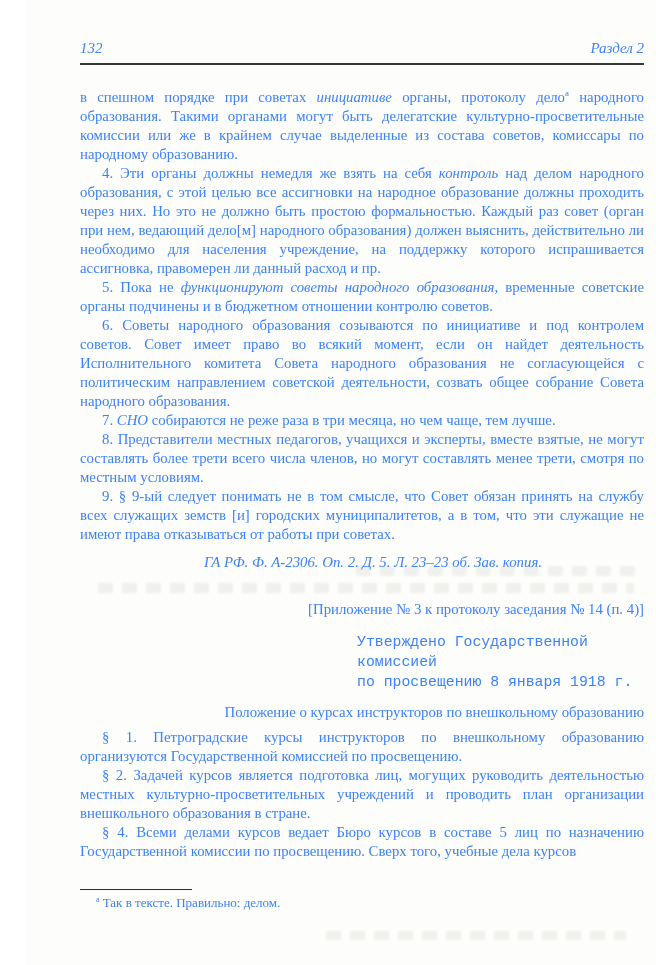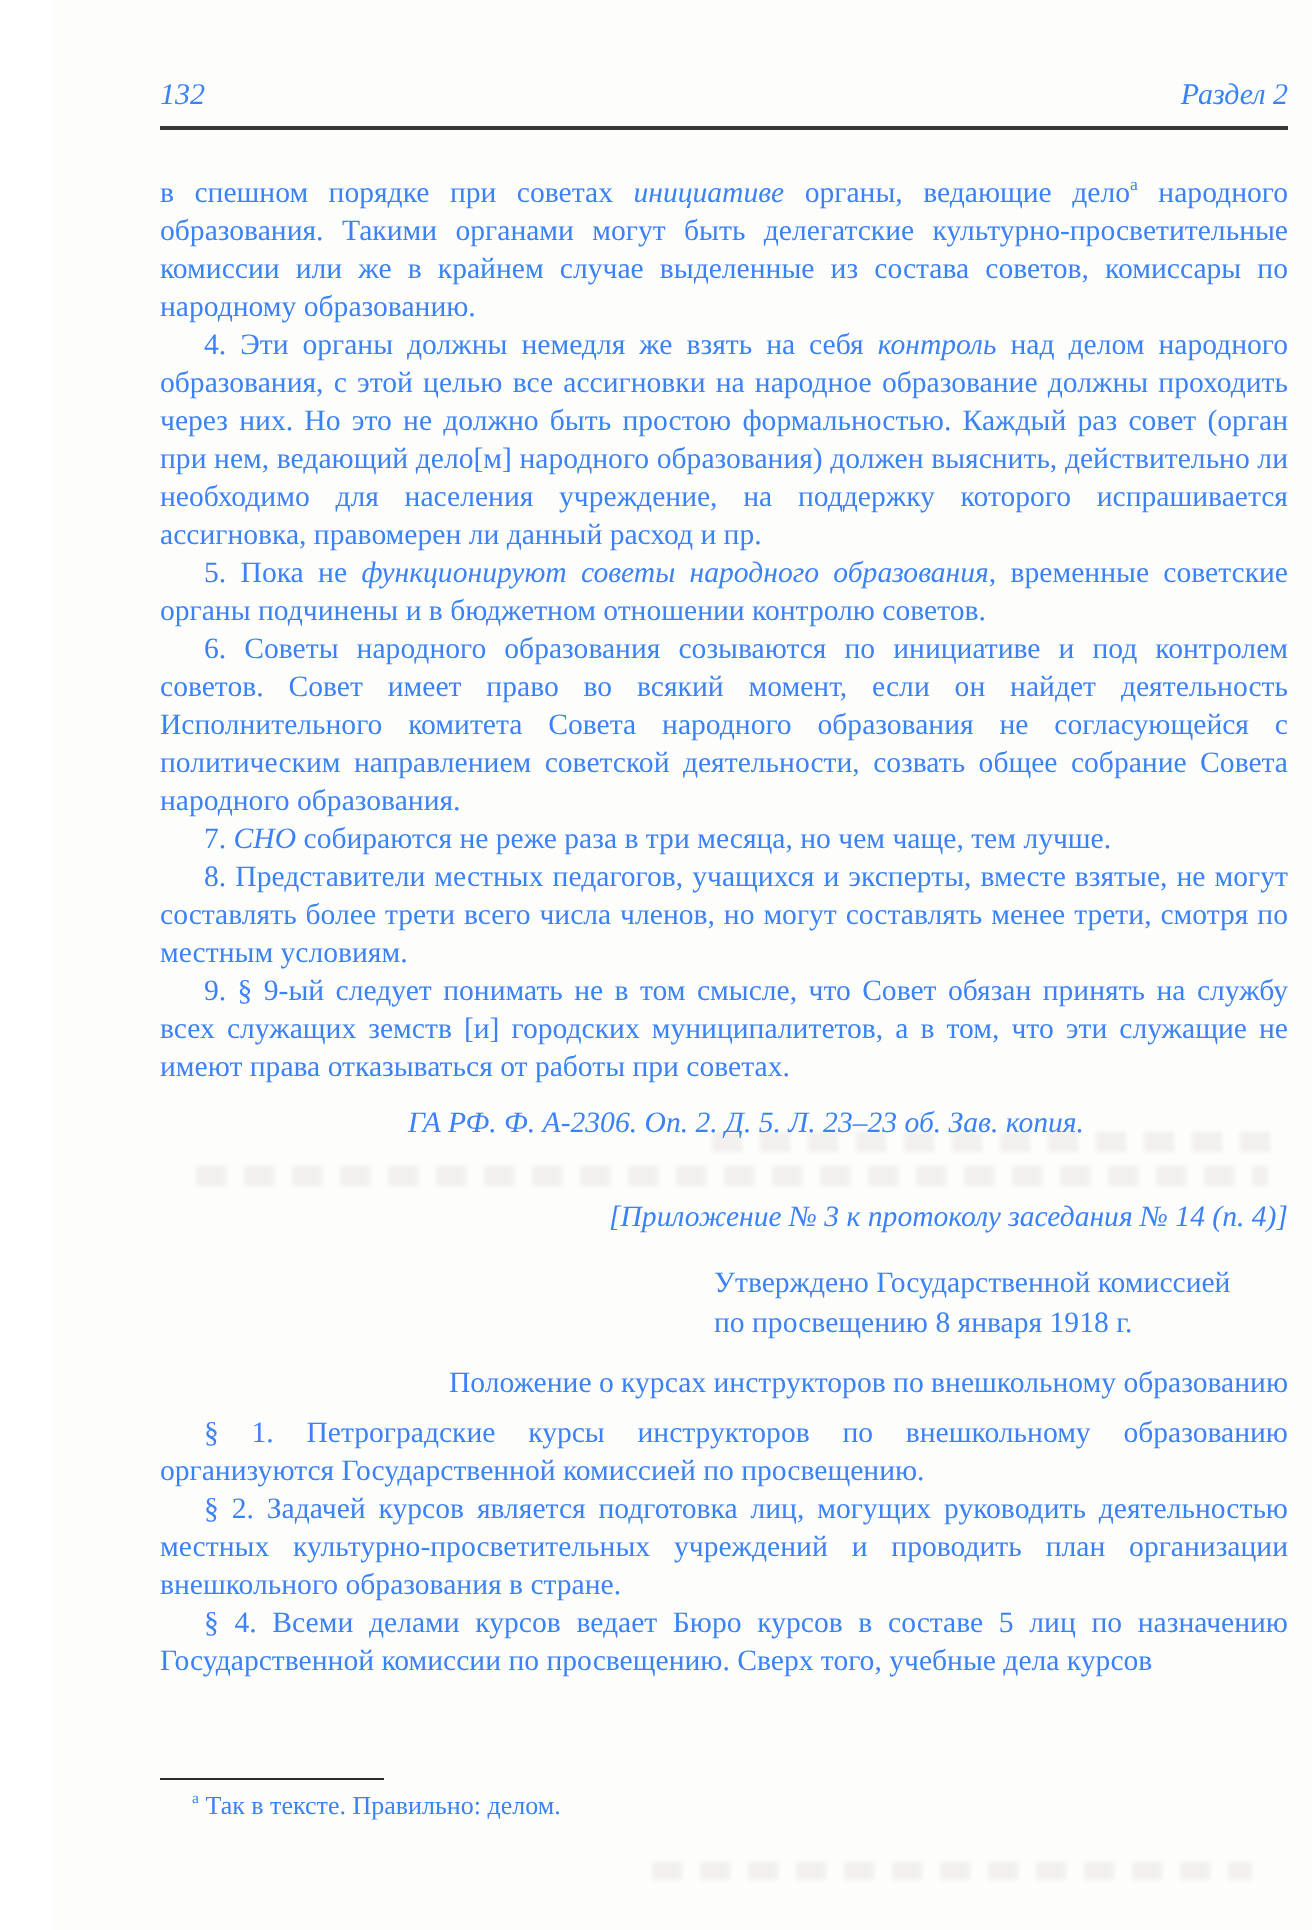--- a/index.html
+++ b/index.html
@@ -11,22 +11,22 @@
     color:#3b82f6;
     margin-left:26px;
   }
   .header-row{display:flex; justify-content:space-between; align-items:baseline;
     font-style:italic; font-size:15px; line-height:16px;}
   .header-rule{border-bottom:2px solid #3a3833; margin-top:7px;}
   .body-block{margin-top:23px; font-size:14.8px; line-height:19px;}
   .body-block p{margin:0; text-align:justify; text-indent:22px;}
   p.first{text-indent:0;}
   p.archive{font-style:italic; text-align:center; margin-top:9px;}
-  p.annex{text-align:right; font-style:italic; text-indent:0; margin-top:28px;}
-  .approval{margin-top:13px; margin-left:277px; text-align:left; line-height:20px;}
+  p.annex{text-align:right; text-indent:0; margin-top:28px;}
+  .approval{margin-top:13px; margin-left:277px; text-align:left; line-height:20px;font-family:Liberation Mono, monospace;}
   .approval p{text-indent:0; text-align:left;}
   p.doc-heading{margin-top:11px; text-align:right; text-indent:0;}
   p.statute-first{margin-top:6px;}
   sup{font-size:0.6em; line-height:0;}
   .footnote{position:absolute; left:54px; bottom:54px; width:560px; font-size:13px; line-height:16px;}
   .footnote-rule{width:112px; border-top:1.5px solid #2e2d2a; margin-bottom:5px;}
   .footnote p{margin:0; text-indent:0; text-align:left; padding-left:16px;}
   .ghost{position:absolute; pointer-events:none; opacity:.55; filter:blur(1px);
     background:repeating-linear-gradient(90deg, rgba(150,148,138,.22) 0 15px, rgba(0,0,0,0) 15px 24px);}
   #ghost1{left:330px; top:566px; width:282px; height:10px;}
@@ -38,21 +38,21 @@
 
 <div class="page">
 
   <div class="header-row">
     <span>132</span>
     <span>Раздел 2</span>
   </div>
   <div class="header-rule"></div>
 
   <div class="body-block">
-    <p class="first"><span>в спешном порядке при советах </span><i>инициативе</i><span> органы, ведающие дело</span><sup>а</sup><span> народного образования. Такими органами могут быть делегатские культурно-просветительные комиссии или же в крайнем случае выделенные из состава советов, комиссары по народному образованию.</span></p>
+    <p class="first"><span>в спешном порядке при советах </span><i>инициативе</i><span> органы, протоколу дело</span><sup>а</sup><span> народного образования. Такими органами могут быть делегатские культурно-просветительные комиссии или же в крайнем случае выделенные из состава советов, комиссары по народному образованию.</span></p>
     <p><span>4. Эти органы должны немедля же взять на себя </span><i>контроль</i><span> над делом народного образования, с этой целью все ассигновки на народное образование должны проходить через них. Но это не должно быть простою формальностью. Каждый раз совет (орган при нем, ведающий дело[м] народного образования) должен выяснить, действительно ли необходимо для населения учреждение, на поддержку которого испрашивается ассигновка, правомерен ли данный расход и пр.</span></p>
     <p><span>5. Пока не </span><i>функционируют советы народного образования</i><span>, временные советские органы подчинены и в бюджетном отношении контролю советов.</span></p>
     <p><span>6. Советы народного образования созываются по инициативе и под контролем советов. Совет имеет право во всякий момент, если он найдет деятельность Исполнительного комитета Совета народного образования не согласующейся с политическим направлением советской деятельности, созвать общее собрание Совета народного образования.</span></p>
     <p><span>7. </span><i>СНО</i><span> собираются не реже раза в три месяца, но чем чаще, тем лучше.</span></p>
     <p><span>8. Представители местных педагогов, учащихся и эксперты, вместе взятые, не могут составлять более трети всего числа членов, но могут составлять менее трети, смотря по местным условиям.</span></p>
     <p><span>9. § 9-ый следует понимать не в том смысле, что Совет обязан принять на службу всех служащих земств [и] городских муниципалитетов, а в том, что эти служащие не имеют права отказываться от работы при советах.</span></p>
 
     <p class="archive">ГА РФ. Ф. А-2306. Оп. 2. Д. 5. Л. 23–23 об. Зав. копия.</p>
 
     <p class="annex">[Приложение № 3 к протоколу заседания № 14 (п. 4)]</p>

